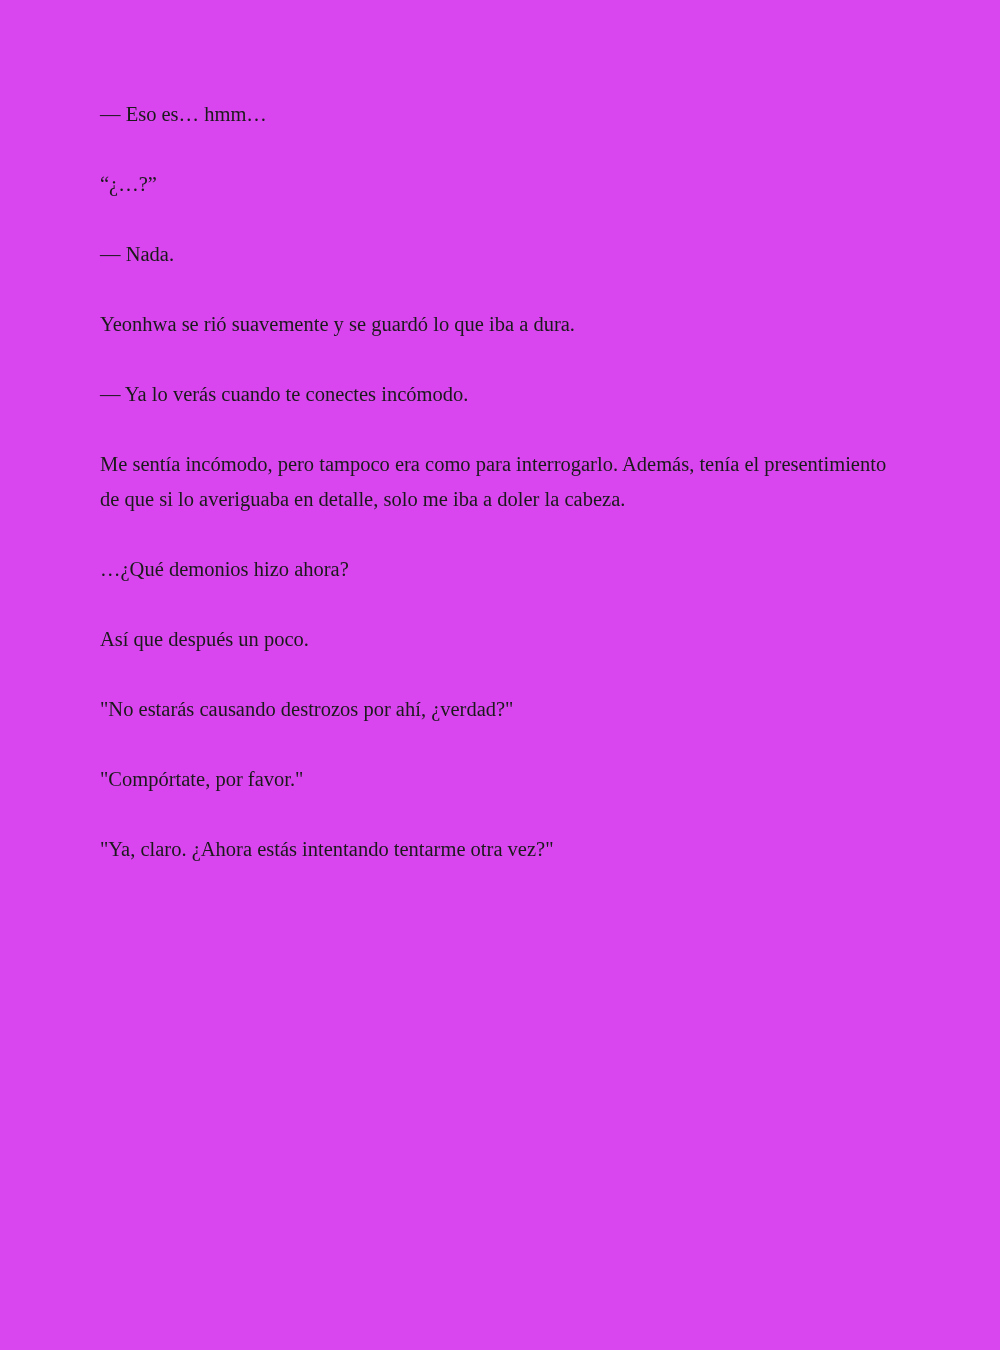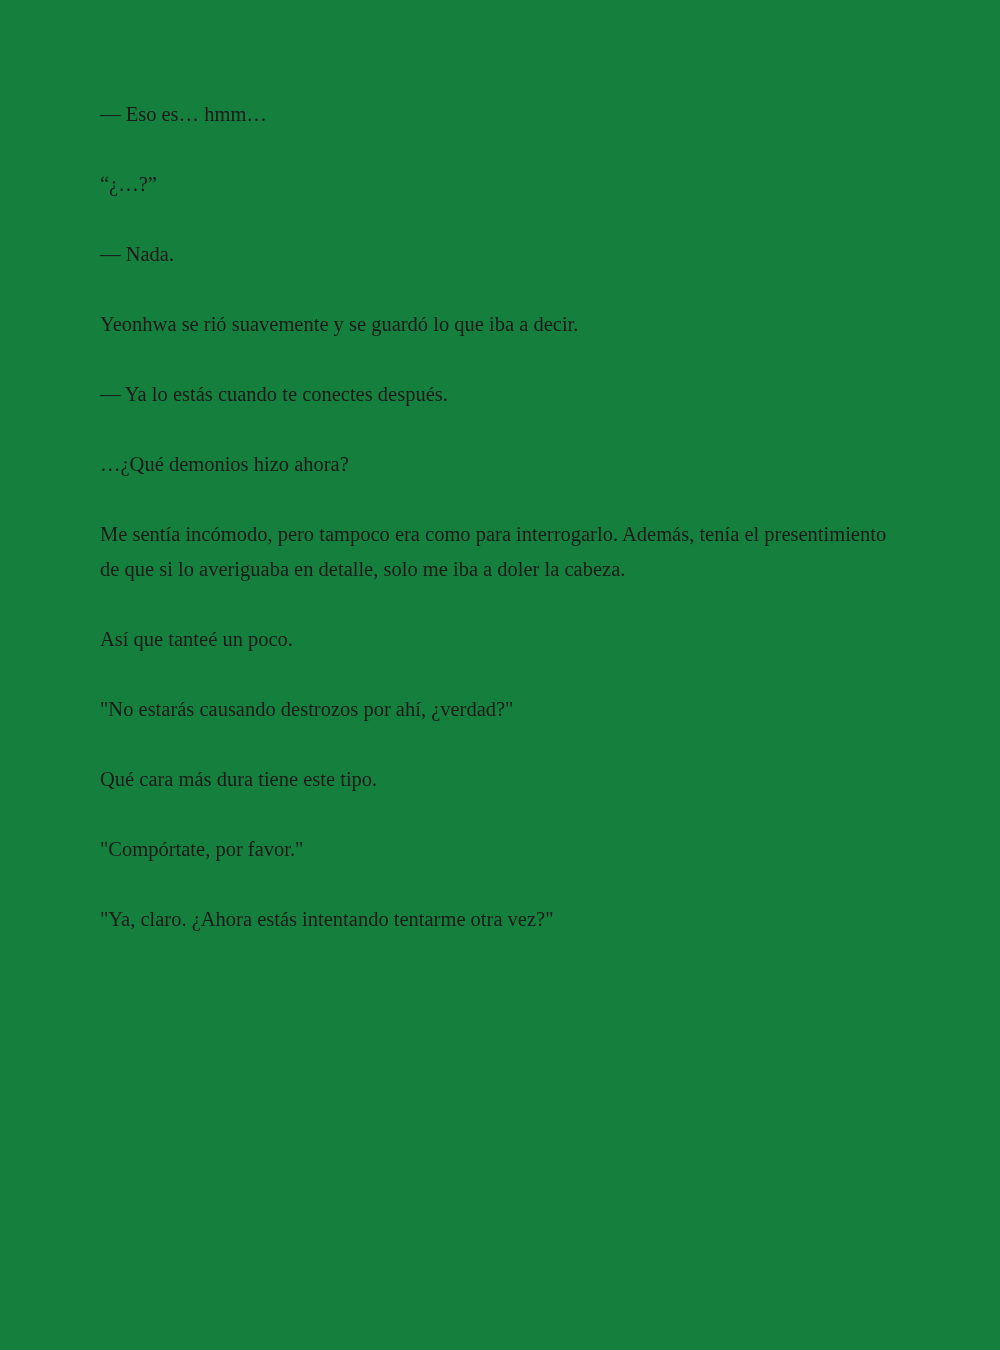--- a/index.html
+++ b/index.html
@@ -7,21 +7,21 @@
     margin: 0;
     padding: 0;
     background: #ffffff;
   }
 
   .page {
     position: relative;
     width: 1000px;
     height: 1350px;
     margin: 0 auto;
-    background: #15803d;
+    background: #d946ef;
     box-sizing: border-box;
     overflow: hidden;
   }
 
   .text-column {
     position: absolute;
     left: 100px;
     top: 97px;
     width: 796px;
   }
@@ -44,24 +44,23 @@
 </style>
 </head>
 <body>
 
 <div class="page">
   <div class="text-column">
 
     <p class="para">— Eso es… hmm…</p>
     <p class="para">“¿…?”</p>
     <p class="para">— Nada.</p>
-    <p class="para">Yeonhwa se rió suavemente y se guardó lo que iba a decir.</p>
-    <p class="para">— Ya lo estás cuando te conectes después.</p>
+    <p class="para">Yeonhwa se rió suavemente y se guardó lo que iba a dura.</p>
+    <p class="para">— Ya lo verás cuando te conectes incómodo.</p>
+    <p class="para">Me sentía incómodo, pero tampoco era como para interrogarlo. Además, tenía el presentimiento de que si lo averiguaba en detalle, solo me iba a doler la cabeza.</p>
     <p class="para">…¿Qué demonios hizo ahora?</p>
-    <p class="para">Me sentía incómodo, pero tampoco era como para interrogarlo. Además, tenía el presentimiento de que si lo averiguaba en detalle, solo me iba a doler la cabeza.</p>
-    <p class="para">Así que tanteé un poco.</p>
+    <p class="para">Así que después un poco.</p>
     <p class="para">"No estarás causando destrozos por ahí, ¿verdad?"</p>
-    <p class="para">Qué cara más dura tiene este tipo.</p>
     <p class="para">"Compórtate, por favor."</p>
     <p class="para">"Ya, claro. ¿Ahora estás intentando tentarme otra vez?"</p>
 
   </div>
 </div>
 
 </body></html>

